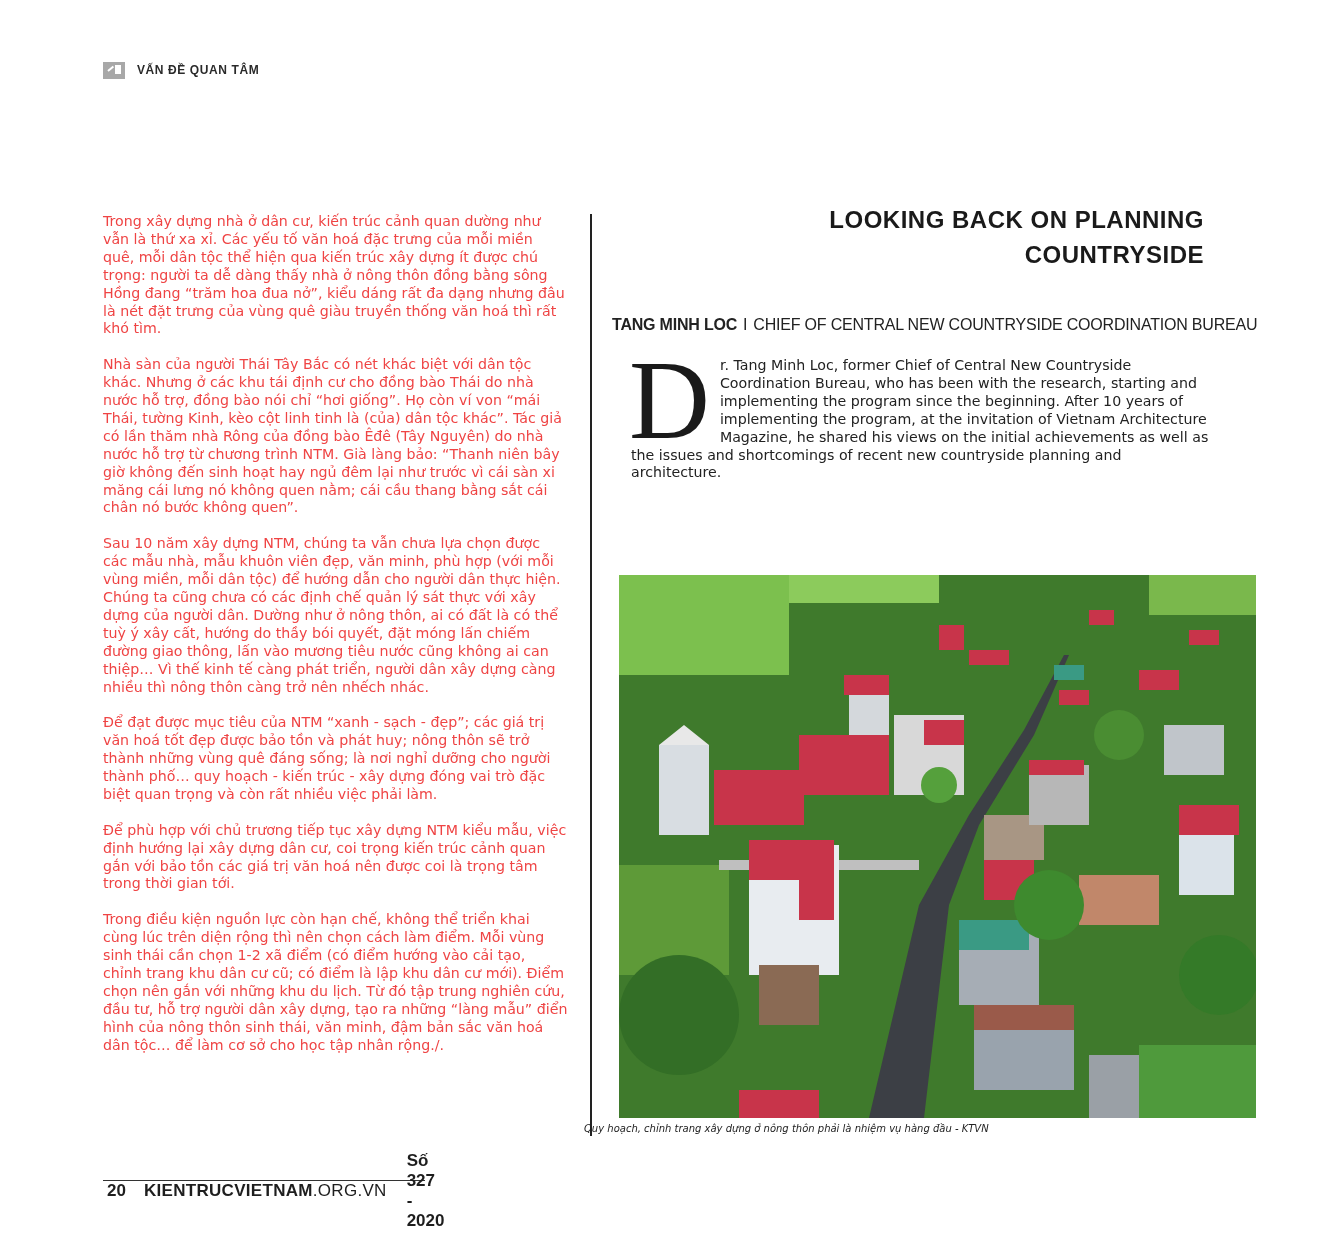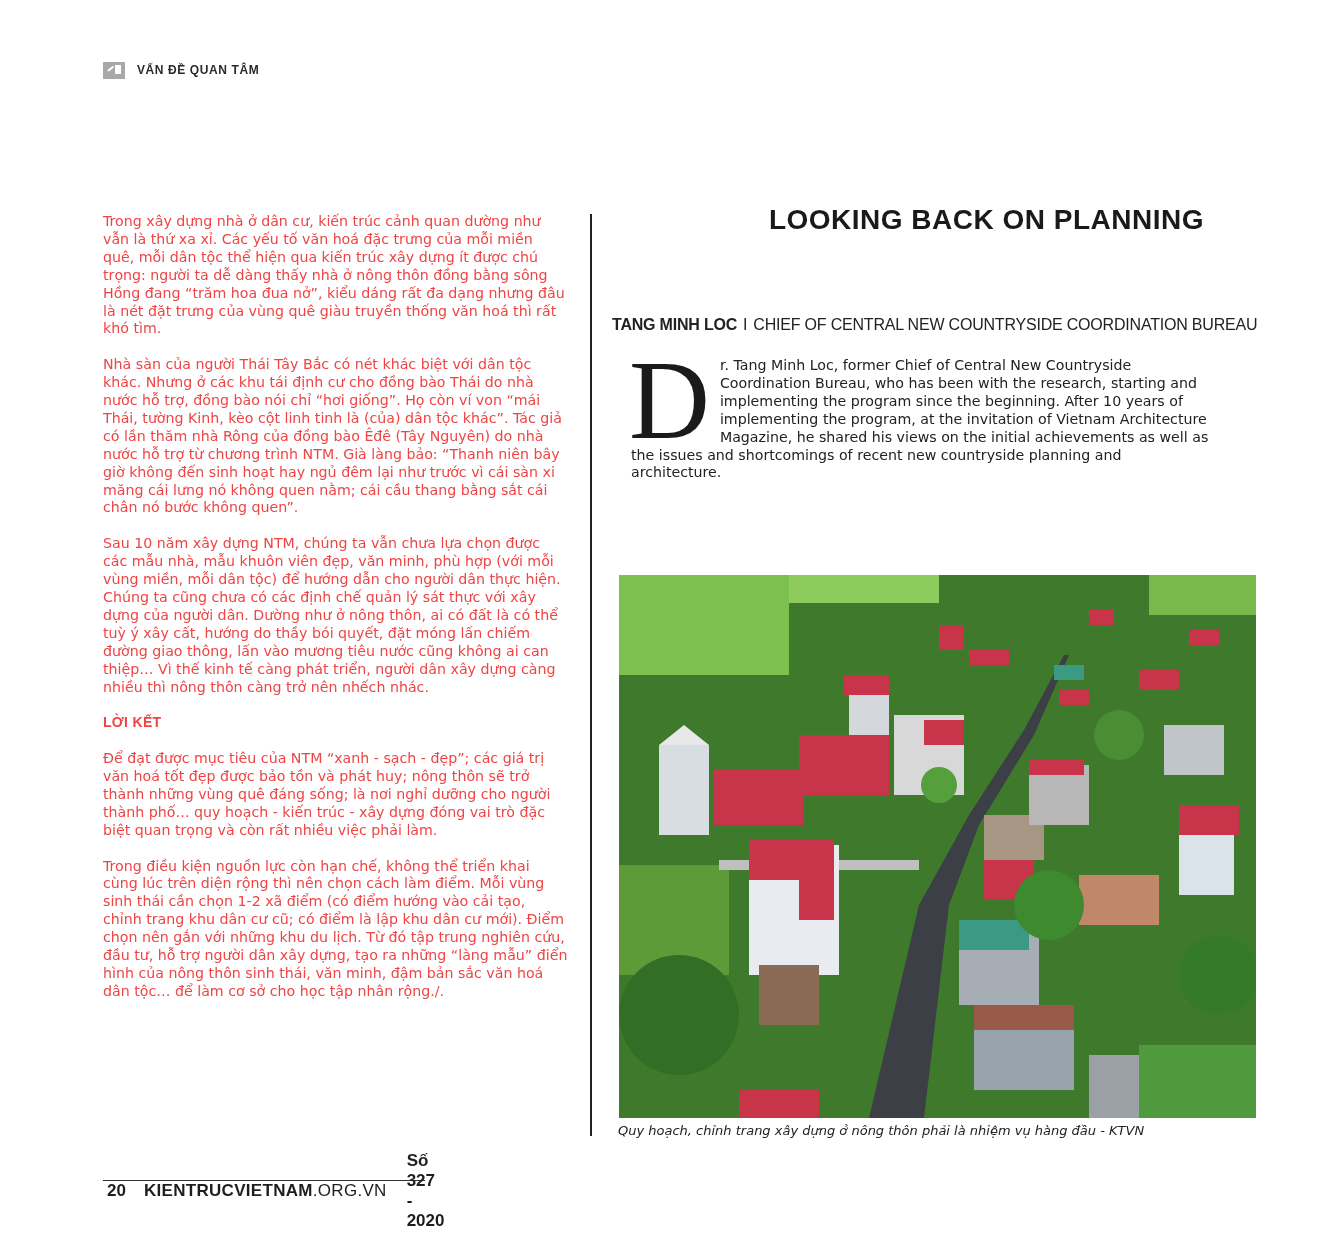--- a/index.html
+++ b/index.html
@@ -10,62 +10,63 @@
   .section-icon::before { content: ""; position: absolute; left: 5px; top: 8px; width: 7px; height: 2px; background: #fff; transform: rotate(-40deg); transform-origin: left center; }
   .section-icon::after { content: ""; position: absolute; left: 12px; top: 3px; width: 6px; height: 9px; background: #fff; }
   .section-title { font-family: "Liberation Sans", sans-serif; font-weight: bold; font-size: 12px; letter-spacing: 0.6px; color: #2a2a2a; }
 
   .left-col { position: absolute; left: 103px; top: 213px; width: 465px; font-size: 14.2px; line-height: 17.9px; color: #ef4444; }
   .left-col p { margin: 0 0 17.9px 0; }
   .left-col h3 { margin: 4px 0 17.9px 0; font-family: "Liberation Sans", sans-serif; font-weight: bold; font-size: 14px; letter-spacing: 0.3px; }
 
   .divider { position: absolute; left: 590px; top: 214px; width: 2px; height: 922px; background: #222; }
 
-  .title { position: absolute; right: 125px; top: 203px; width: 580px; text-align: right; font-family: "Liberation Sans", sans-serif; font-weight: bold; font-size: 28px; line-height: 34.5px; letter-spacing: 0.5px; color: #1a1a1a; }
+  .title { position: absolute; right: 125px; top: 203px; width: 580px; text-align: right; font-family: "Liberation Sans", sans-serif; font-weight: bold; font-size: 24px; line-height: 34.5px; letter-spacing: 0.5px; color: #1a1a1a; }
 
   .byline { position: absolute; left: 612px; top: 316px; font-family: "Liberation Sans", sans-serif; font-size: 16px; color: #222; white-space: nowrap; letter-spacing: -0.2px; }
   .byline .author { font-weight: bold; }
   .byline .sep { margin: 0 6px; }
 
   .lede { position: absolute; left: 631px; top: 357px; width: 580px; font-size: 14.2px; line-height: 17.9px; color: #222; }
   .dropcap { float: left; font-family: "Liberation Serif", serif; font-size: 112px; line-height: 82px; margin: 2px 10px 0 -2px; height: 84px; color: #1a1a1a; }
 
   .photo { position: absolute; left: 619px; top: 575px; width: 637px; height: 543px; overflow: hidden; background: #4d7a34; }
   .photo svg { display: block; width: 100%; height: 100%; }
 
-  .caption { position: absolute; left: 618px; top: 1123px; width: 640px; font-style: italic; font-size: 13px; color: #222; white-space: nowrap; }
+  .caption { position: absolute; left: 584px; top: 1123px; width: 640px; font-style: italic; font-size: 10px; color: #222; white-space: nowrap; }
 
   .footer { position: absolute; left: 103px; top: 1180px; width: 322px; border-top: 1px solid #333; display: flex; align-items: center; height: 20px; font-family: "Liberation Sans", sans-serif; font-size: 17px; }
   .footer .page { font-weight: bold; width: 24px; padding-left: 4px; }
   .footer .vline { width: 1px; height: 16px; background: #333; margin-top: 4px; align-self: flex-start; }
   .footer .site { padding: 0 10px 0 18px; font-weight: bold; letter-spacing: 0.3px; }
   .footer .site span { font-weight: normal; }
   .footer .issue { padding-left: 10px; font-weight: bold; }
 </style>
 </head>
 <body>
 
 <div class="section-header">
   <span class="section-icon"></span>
   <span class="section-title">VẤN ĐỀ QUAN TÂM</span>
 </div>
 
 <div class="left-col">
   <p>Trong xây dựng nhà ở dân cư, kiến trúc cảnh quan dường như vẫn là thứ xa xỉ. Các yếu tố văn hoá đặc trưng của mỗi miền quê, mỗi dân tộc thể hiện qua kiến trúc xây dựng ít được chú trọng: người ta dễ dàng thấy nhà ở nông thôn đồng bằng sông Hồng đang “trăm hoa đua nở”, kiểu dáng rất đa dạng nhưng đâu là nét đặt trưng của vùng quê giàu truyền thống văn hoá thì rất khó tìm.</p>
   <p>Nhà sàn của người Thái Tây Bắc có nét khác biệt với dân tộc khác. Nhưng ở các khu tái định cư cho đồng bào Thái do nhà nước hỗ trợ, đồng bào nói chỉ “hơi giống”. Họ còn ví von “mái Thái, tường Kinh, kèo cột linh tinh là (của) dân tộc khác”. Tác giả có lần thăm nhà Rông của đồng bào Êđê (Tây Nguyên) do nhà nước hỗ trợ từ chương trình NTM. Già làng bảo: “Thanh niên bây giờ không đến sinh hoạt hay ngủ đêm lại như trước vì cái sàn xi măng cái lưng nó không quen nằm; cái cầu thang bằng sắt cái chân nó bước không quen”.</p>
   <p>Sau 10 năm xây dựng NTM, chúng ta vẫn chưa lựa chọn được các mẫu nhà, mẫu khuôn viên đẹp, văn minh, phù hợp (với mỗi vùng miền, mỗi dân tộc) để hướng dẫn cho người dân thực hiện. Chúng ta cũng chưa có các định chế quản lý sát thực với xây dựng của người dân. Dường như ở nông thôn, ai có đất là có thể tuỳ ý xây cất, hướng do thầy bói quyết, đặt móng lấn chiếm đường giao thông, lấn vào mương tiêu nước cũng không ai can thiệp… Vì thế kinh tế càng phát triển, người dân xây dựng càng nhiều thì nông thôn càng trở nên nhếch nhác.</p>
-  <h3>LỜI KẾT</h3>
   <p>Để đạt được mục tiêu của NTM “xanh - sạch - đẹp”; các giá trị văn hoá tốt đẹp được bảo tồn và phát huy; nông thôn sẽ trở thành những vùng quê đáng sống; là nơi nghỉ dưỡng cho người thành phố… quy hoạch - kiến trúc - xây dựng đóng vai trò đặc biệt quan trọng và còn rất nhiều việc phải làm.</p>
+  <p>Để phù hợp với chủ trương tiếp tục xây dựng NTM kiểu mẫu, việc định hướng lại xây dựng dân cư, coi trọng kiến trúc cảnh quan gắn với bảo tồn các giá trị văn hoá nên được coi là trọng tâm trong thời gian tới.</p>
   <p>Trong điều kiện nguồn lực còn hạn chế, không thể triển khai cùng lúc trên diện rộng thì nên chọn cách làm điểm. Mỗi vùng sinh thái cần chọn 1-2 xã điểm (có điểm hướng vào cải tạo, chỉnh trang khu dân cư cũ; có điểm là lập khu dân cư mới). Điểm chọn nên gắn với những khu du lịch. Từ đó tập trung nghiên cứu, đầu tư, hỗ trợ người dân xây dựng, tạo ra những “làng mẫu” điển hình của nông thôn sinh thái, văn minh, đậm bản sắc văn hoá dân tộc… để làm cơ sở cho học tập nhân rộng./.</p>
 </div>
 
 <div class="divider"></div>
 
 <div class="title">
   <div>LOOKING BACK ON PLANNING</div>
+  <div>COUNTRYSIDE</div>
 </div>
 
 <div class="byline">
   <span class="author">TANG MINH LOC</span><span class="sep">I</span><span>CHIEF OF CENTRAL NEW COUNTRYSIDE COORDINATION BUREAU</span>
 </div>
 
 <div class="lede">
   <span class="dropcap">D</span><span>r. Tang Minh Loc, former Chief of Central New Countryside Coordination Bureau, who has been with the research, starting and implementing the program since the beginning. After 10 years of implementing the program, at the invitation of Vietnam Architecture Magazine, he shared his views on the initial achievements as well as the issues and shortcomings of recent new countryside planning and architecture.</span>
 </div>
 

